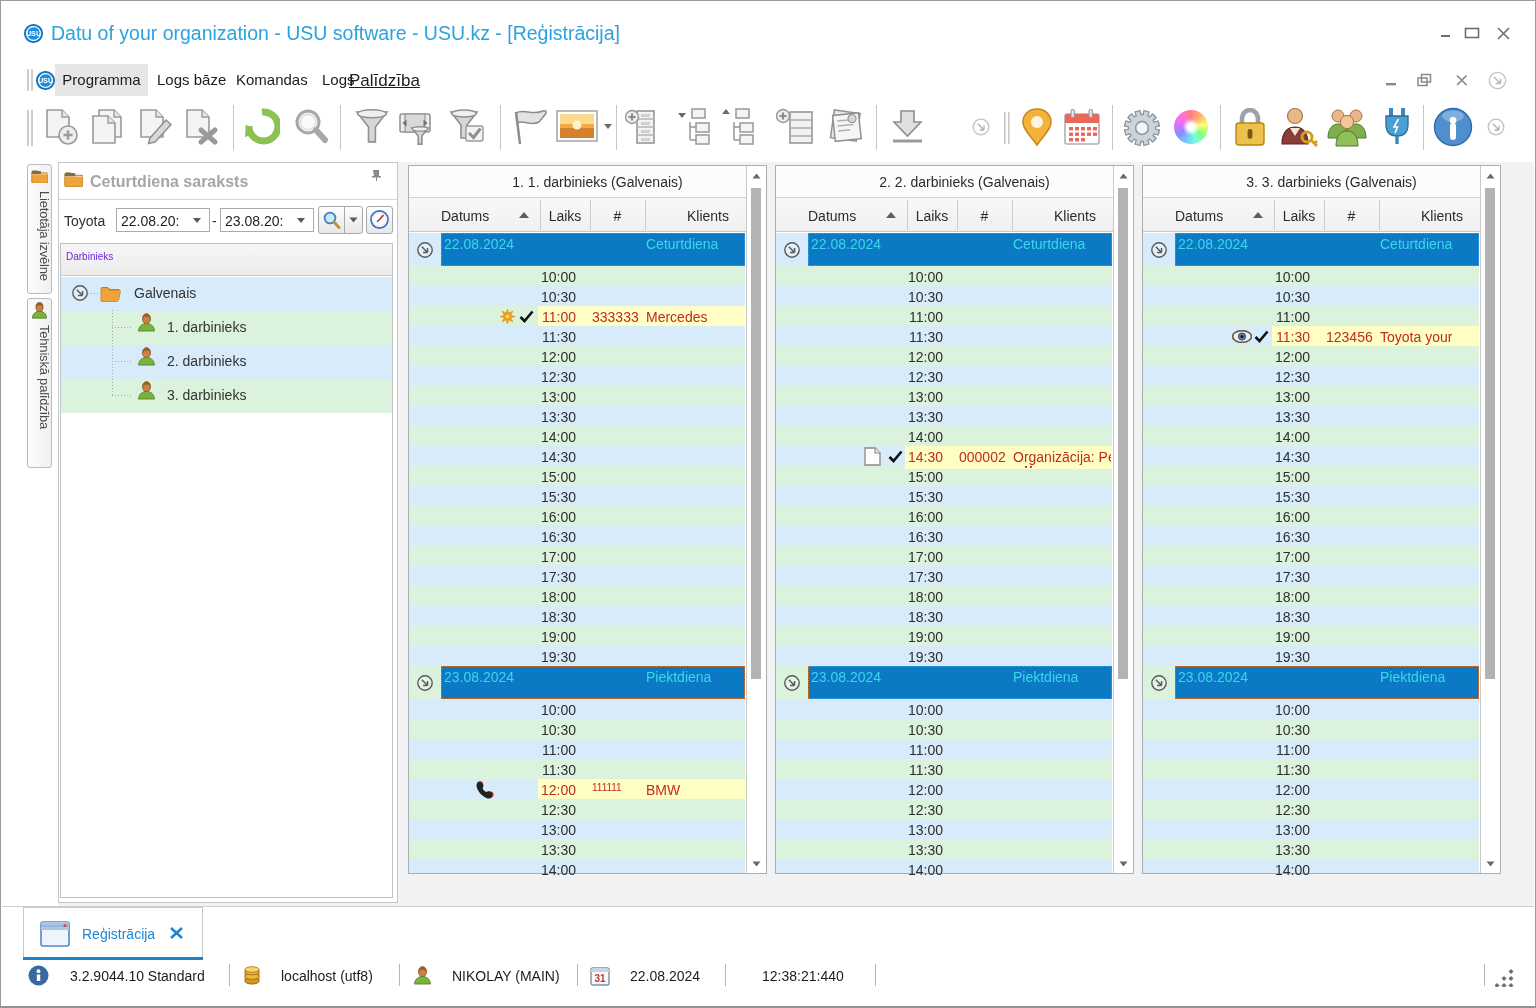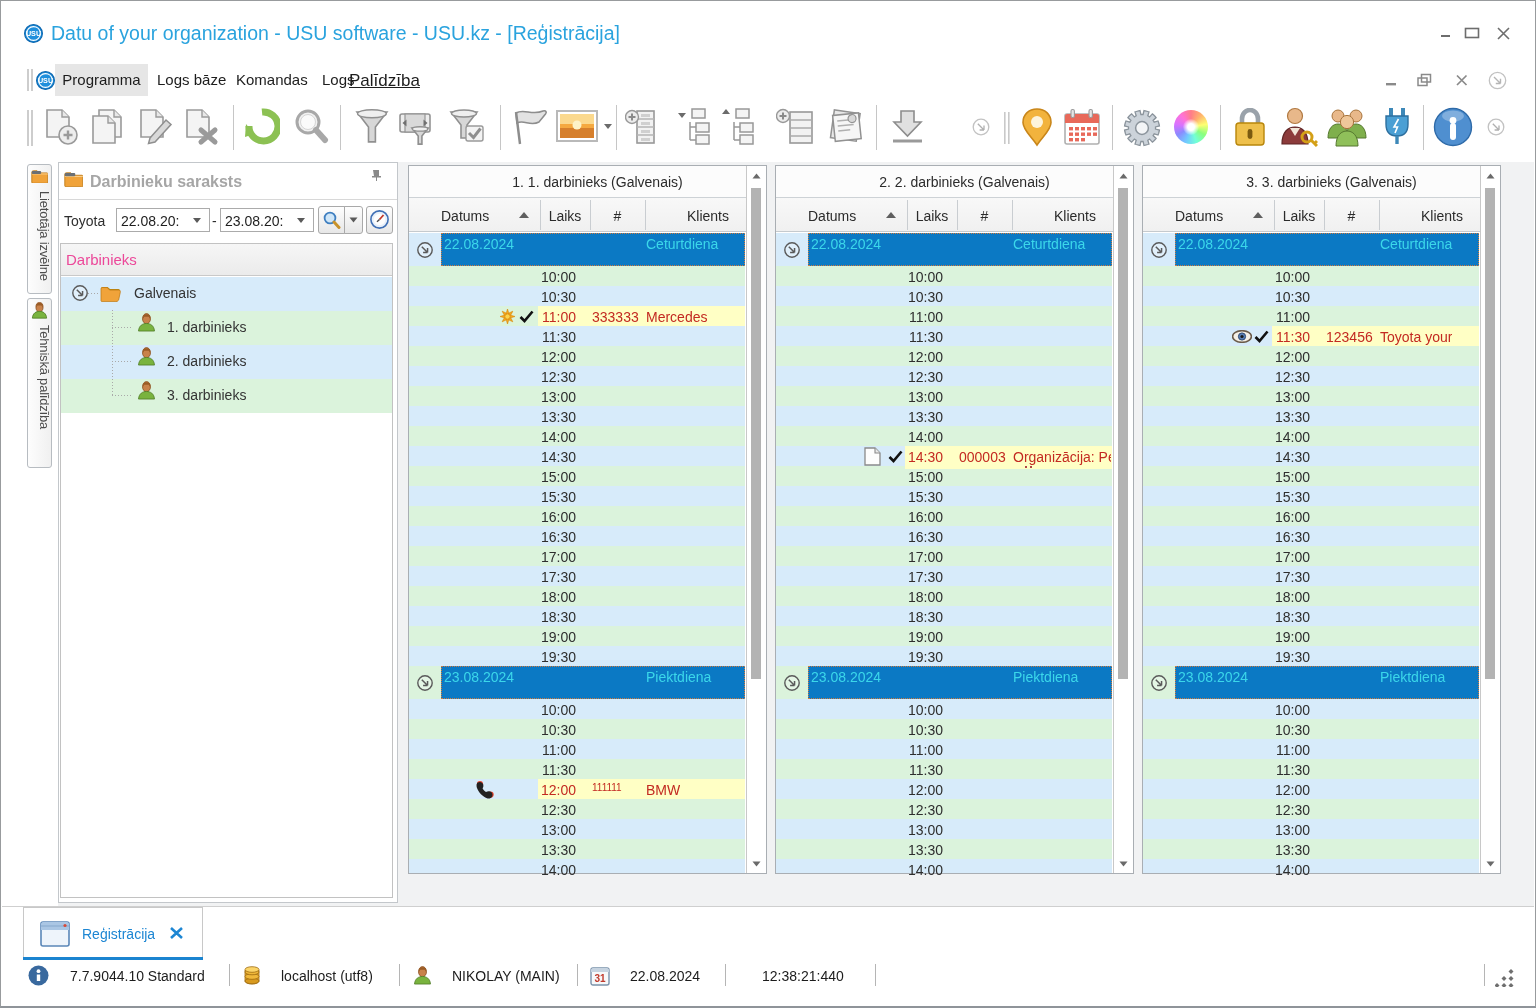--- a/index.html
+++ b/index.html
@@ -248,21 +248,21 @@
 <path d="M5.61 2.3800000000000003 C6.46 0.68,10.54 0.68,11.56 2.3800000000000003 L11.899999999999999 5.78 L10.54 3.4000000000000004 L6.46 3.4000000000000004 L5.1 5.78 Z" fill="#9a5c26"></path>
 <path d="M1.36 16.15 C1.7000000000000002 11.22,5.1 9.350000000000001,8.5 9.350000000000001 C11.899999999999999 9.350000000000001,15.3 11.22,15.64 16.15 Z" fill="#79b33e" stroke="#4e7a24" stroke-width="0.8"></path>
   </svg>
 <div style="position:absolute;left:27px;top:325px;width:25px;height:140px;writing-mode:vertical-rl;text-orientation:sideways;font-size:13px;color:#4c4c4c;letter-spacing:-0.2px;padding-left:5px;box-sizing:border-box;">Tehniskā palīdzība</div>
 <div class="" style="left:58px;top:162px;width:340px;height:741px;background:#ffffff;border:1px solid #c3c7cb;box-sizing:border-box;"></div>
 <svg style="position:absolute;left:64px;top:172px;" width="19" height="14.82" viewBox="0 0 19 14.82">
     <path d="M0.8 13.82 L0.8 2.5 C0.8 1.5,1.5 0.8,2.4 0.8 L6.84 0.8 L9.12 3.2604 L18.2 3.2604 C18.7 3.2604,18.8 4.446,18.8 5.0388 L18.8 13.82 C18.8 14.42,18.4 14.82,17.8 14.82 L1.8 14.82 C1.2 14.82,0.8 14.42,0.8 13.82 Z" fill="#f0a33a" stroke="#c07c18" stroke-width="0.9"></path>
 <path d="M0.8 4.446 L18.8 4.446" stroke="#fbd08c" stroke-width="1"></path>
 <rect x="0.8" y="1" width="10.450000000000001" height="3.2604" fill="#6b6f73" rx="1"></rect>
   </svg>
-<div class="t" style="left:90px;top:172px;font-size:16px;font-weight:bold;color:#a6a6a6;">Darbinieku saraksts</div>
+<div class="t" style="left:90px;top:172px;font-size:16px;font-weight:bold;color:#a6a6a6;">Ceturtdiena saraksts</div>
 <div class="" style="left:59px;top:199px;width:338px;height:1px;background:#d8d8d8;"></div>
 <svg style="position:absolute;left:370px;top:168px;" width="13" height="14" viewBox="0 0 13 14">
     <path d="M3 2 L9 2 L9 8 L11 8 L11 9.5 L7 9.5 L7 13 L6 13 L6 9.5 L2 9.5 L2 8 L4 8 Z" fill="#8a8a8a" transform="rotate(0 6 7)"></path>
   </svg>
 <div class="t" style="left:64px;top:213px;font-size:14px;color:#2e2e2e;">Toyota</div>
 <div class="" style="left:116px;top:208px;width:94px;height:24px;background:#fff;border:1px solid #ababab;box-sizing:border-box;"></div>
 <div class="t" style="left:121px;top:213px;font-size:14px;color:#1e1e1e;">22.08.20:</div>
 <svg style="position:absolute;left:192px;top:217px;" width="10" height="7" viewBox="0 0 10 7">
     <path d="M1 1 L9 1 L5 6 Z" fill="#5a5a5a"></path>
   </svg>
@@ -283,21 +283,21 @@
     <path d="M0.5 0.5 L8.5 0.5 L4.5 5.5 Z" fill="#5a5a5a"></path>
   </svg>
 <svg style="position:absolute;left:370px;top:210px;" width="19" height="19" viewBox="0 0 19 19">
     <circle cx="9.5" cy="9.5" r="8.6" fill="#e8f0fa" stroke="#3f6fb5" stroke-width="1.6"></circle>
 <circle cx="9.5" cy="9.5" r="5.8" fill="#fdfdfd"></circle>
 <path d="M9.5 9.5 L13.5 5" stroke="#c0392b" stroke-width="1.8"></path>
     <path d="M9.5 9.5 L7 11.8" stroke="#4a4a4a" stroke-width="1.4"></path>
   </svg>
 <div class="" style="left:60px;top:243px;width:333px;height:655px;background:#ffffff;border:1px solid #c2c2c2;box-sizing:border-box;"></div>
 <div class="" style="left:61px;top:244px;width:331px;height:32px;background:linear-gradient(#f6f6f6,#ebebeb);border-bottom:1px solid #c9c9c9;box-sizing:border-box;"></div>
-<div class="t" style="left:66px;top:251px;font-size:15px;color:#ec4899;">Darbinieks</div>
+<div class="t" style="left:66px;top:251px;font-size:10px;color:#6d28d9;">Darbinieks</div>
 <div class="" style="left:61px;top:277px;width:331px;height:34px;background:#d7ebfa;"></div>
 <div class="" style="left:61px;top:311px;width:331px;height:34px;background:#dbf3dc;"></div>
 <div class="" style="left:61px;top:345px;width:331px;height:34px;background:#d7ebfa;"></div>
 <div class="" style="left:61px;top:379px;width:331px;height:34px;background:#dbf3dc;"></div>
 <div style="position:absolute;left:112px;top:310px;width:1px;height:85px;background-image:linear-gradient(#a9a9a9 1px, transparent 1px);background-size:1px 3px;"></div>
 <div style="position:absolute;left:112px;top:327px;width:20px;height:1px;background-image:linear-gradient(90deg,#a9a9a9 1px, transparent 1px);background-size:3px 1px;"></div>
 <div style="position:absolute;left:112px;top:361px;width:20px;height:1px;background-image:linear-gradient(90deg,#a9a9a9 1px, transparent 1px);background-size:3px 1px;"></div>
 <div style="position:absolute;left:112px;top:395px;width:20px;height:1px;background-image:linear-gradient(90deg,#a9a9a9 1px, transparent 1px);background-size:3px 1px;"></div>
 <div style="position:absolute;left:88px;top:293px;width:12px;height:1px;background-image:linear-gradient(90deg,#a9a9a9 1px, transparent 1px);background-size:3px 1px;"></div>
 <svg style="position:absolute;left:72px;top:285px;" width="16" height="16" viewBox="0 0 16 16">
@@ -539,21 +539,21 @@
 <div class="" style="left:776px;top:799px;width:336px;height:20px;background:#dbf3dc;"></div>
 <div class="t" style="left:907px;top:802px;width:36px;text-align:right;font-size:14px;color:#2e2e2e;">12:30</div>
 <div class="" style="left:776px;top:819px;width:336px;height:20px;background:#d7ebfa;"></div>
 <div class="t" style="left:907px;top:822px;width:36px;text-align:right;font-size:14px;color:#2e2e2e;">13:00</div>
 <div class="" style="left:776px;top:839px;width:336px;height:20px;background:#dbf3dc;"></div>
 <div class="t" style="left:907px;top:842px;width:36px;text-align:right;font-size:14px;color:#2e2e2e;">13:30</div>
 <div class="" style="left:776px;top:859px;width:336px;height:14px;background:#d7ebfa;"></div>
 <div class="t" style="left:907px;top:862px;width:36px;text-align:right;font-size:14px;color:#2e2e2e;">14:00</div>
 <div class="" style="left:905px;top:446px;width:207px;height:20px;background:#ffffc5;"></div>
 <div class="t" style="left:907px;top:449px;width:36px;text-align:right;font-size:14px;color:#c32a21;">14:30</div>
-<div class="t" style="left:959px;top:449px;font-size:14px;color:#c32a21;">000003</div>
+<div class="t" style="left:959px;top:449px;font-size:14px;color:#c32a21;">000002</div>
 <div class="t" style="left:1013px;top:449px;font-size:14px;color:#c32a21;max-width:98px;overflow:hidden;">Organizācija: Per</div>
 <svg style="position:absolute;left:864px;top:447px;" width="17" height="19" viewBox="0 0 17 19">
     <path d="M1 1 L11 1 L16 6 L16 18 L1 18 Z" fill="#fdfdfd" stroke="#8a8a8a" stroke-width="1.3"></path>
 <path d="M11 1 L11 6 L16 6" fill="#e8e8e8" stroke="#8a8a8a" stroke-width="1.1"></path>
   </svg>
 <svg style="position:absolute;left:888px;top:450px;" width="15" height="13" viewBox="0 0 15 13">
     <path d="M1.5 7 L5.5 11 L13.5 1.5" fill="none" stroke="#111" stroke-width="2.6"></path>
   </svg>
 <div class="" style="left:1113px;top:166px;width:20px;height:707px;background:#ffffff;border-left:1px solid #c8c8c8;box-sizing:border-box;"></div>
 <svg style="position:absolute;left:1119px;top:173px;" width="9" height="6" viewBox="0 0 9 6">
@@ -688,21 +688,21 @@
   </svg>
 <div class="t" style="left:82px;top:926px;font-size:14px;color:#1d86d3;">Reģistrācija</div>
 <svg style="position:absolute;left:169px;top:926px;" width="15" height="14" viewBox="0 0 15 14">
     <path d="M2 2 L13 12 M13 2 L2 12" stroke="#1d86d3" stroke-width="2.6"></path>
   </svg>
 <svg style="position:absolute;left:28px;top:965px;" width="21" height="21" viewBox="0 0 21 21">
     <circle cx="10.5" cy="10.5" r="10" fill="#39699e"></circle>
 <circle cx="10.5" cy="6.2" r="1.9" fill="#ffffff"></circle>
 <path d="M10.5 9.5 L10.5 16" stroke="#ffffff" stroke-width="3.4"></path>
   </svg>
-<div class="t" style="left:70px;top:968px;font-size:14px;color:#1c1c1c;">7.7.9044.10 Standard</div>
+<div class="t" style="left:70px;top:968px;font-size:14px;color:#1c1c1c;">3.2.9044.10 Standard</div>
 <div class="" style="left:229px;top:964px;width:1px;height:22px;background:#b5b5b5;"></div>
 <svg style="position:absolute;left:243px;top:966px;" width="18" height="19" viewBox="0 0 18 19">
     <g stroke="#9e6b12" stroke-width="0.8">
 <path d="M2 4 L2 15 C2 16.6,5 18,9 18 C13 18,16 16.6,16 15 L16 4" fill="#e3a82d"></path>
 <ellipse cx="9" cy="15" rx="7" ry="2.8" fill="#d89a1e"></ellipse>
 <ellipse cx="9" cy="10.5" rx="7" ry="2.8" fill="#f0b83a"></ellipse>
 <ellipse cx="9" cy="6" rx="7" ry="2.8" fill="#f0b83a"></ellipse>
 <ellipse cx="9" cy="3.5" rx="7" ry="2.8" fill="#fbd468"></ellipse>
     </g>
   </svg>

